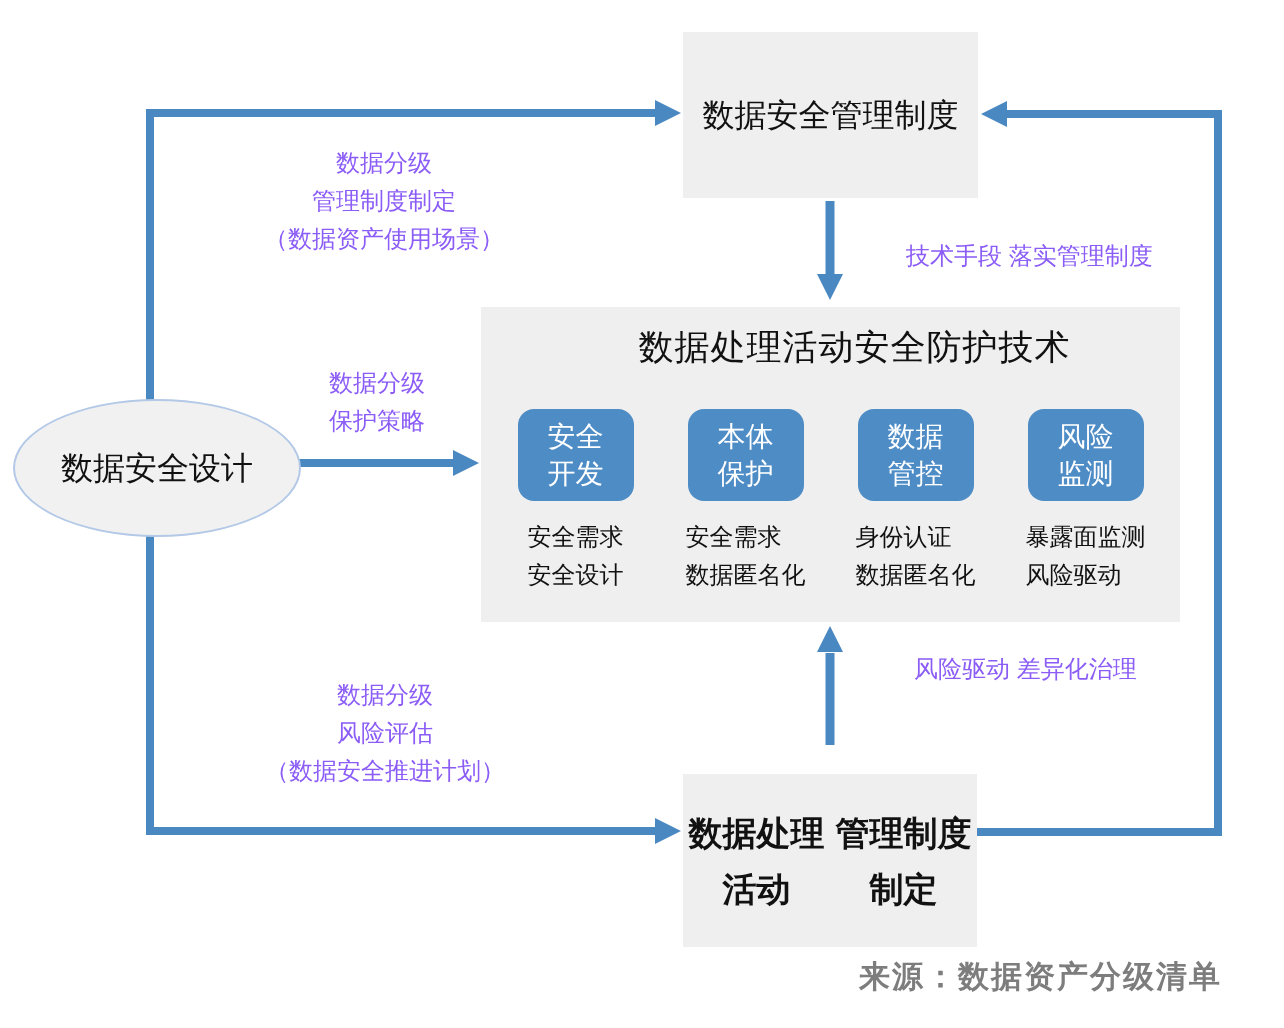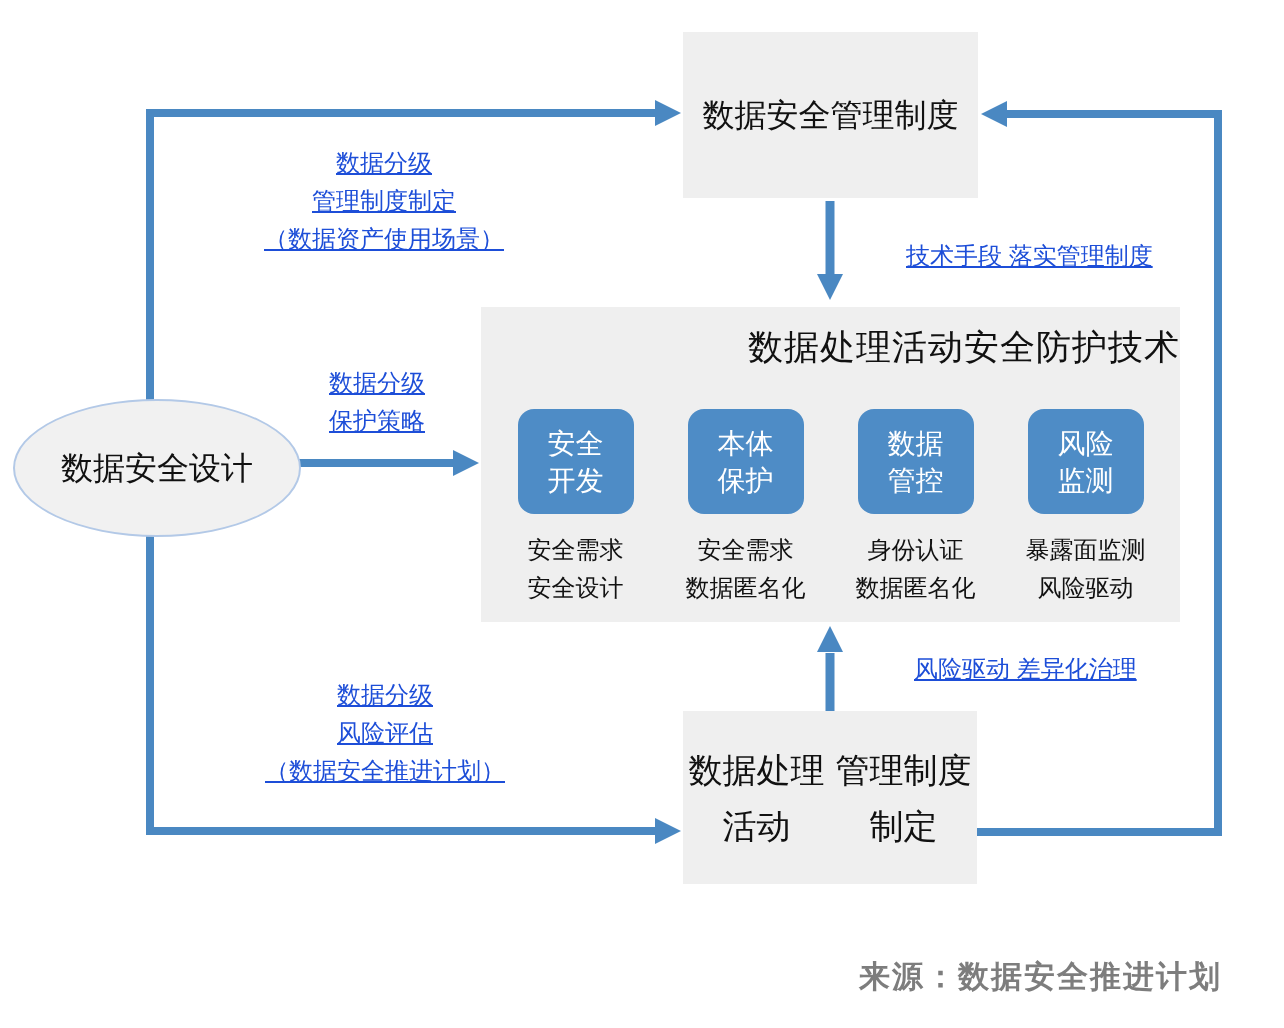--- a/index.html
+++ b/index.html
@@ -4,30 +4,30 @@
 <style>
   html,body{margin:0;padding:0;background:#ffffff;font-family:"Liberation Sans",sans-serif;}
   .canvas{position:relative;width:1284px;height:1028px;background:#fff;overflow:hidden;color:#111;}
   svg.arrows{position:absolute;left:0;top:0;z-index:1;}
   .node{position:absolute;z-index:2;display:flex;flex-direction:row;align-items:center;justify-content:center;text-align:center;}
   .graybox{background:var(--box-gray,#efefef);}
   .ellipse{left:13px;top:399px;width:284px;height:134px;border-radius:50%;
            background:var(--ellipse-fill,#f1f1f1);border:2px solid var(--ellipse-border,#b3c9e7);
            font-size:32px;line-height:46px;font-weight:500;}
   .topbox{left:683px;top:32px;width:295px;height:166px;font-size:32px;line-height:52px;font-weight:500;}
-  .bottombox{left:683px;top:711px;width:294px;height:173px;font-size:34px;line-height:56px;font-weight:400;}
+  .bottombox{left:683px;top:774px;width:294px;height:173px;font-size:34px;line-height:56px;font-weight:700;}
   .techbox{left:481px;top:307px;width:699px;height:315px;z-index:2;position:absolute;background:var(--box-gray,#efefef);}
-  .tech-title{margin-top:17px;text-align:right;font-size:35px;font-weight:500;letter-spacing:1px;padding-left:48px;}
+  .tech-title{margin-top:17px;text-align:center;font-size:35px;font-weight:500;letter-spacing:1px;padding-left:48px;}
   .tech-columns{display:flex;justify-content:center;gap:54px;margin-top:38px;}
   .tech-col{width:116px;display:flex;flex-direction:column;align-items:center;}
-  .chip{width:116px;height:105px;border-radius:16px;background:var(--accent-blue,#4e8cc6);color:#fff;
+  .chip{width:116px;height:92px;border-radius:16px;background:var(--accent-blue,#4e8cc6);color:#fff;
         display:flex;flex-direction:column;align-items:center;justify-content:center;
         font-size:28px;line-height:37px;}
-  .detail{margin-top:17px;font-size:24px;line-height:38px;text-align:center;white-space:nowrap;}
-  .edge-label{position:absolute;z-index:3;font-size:24px;line-height:38px;text-align:center;color:#1d4ed8;text-decoration:underline;}
+  .detail{margin-top:17px;font-size:24px;line-height:38px;text-align:left;white-space:nowrap;}
+  .edge-label{position:absolute;z-index:3;font-size:24px;line-height:38px;text-align:center;color:#8b5cf6;}
   .edge-label.nowrap{white-space:nowrap;text-align:right;margin-left:46px;}
   .lbl-top{left:259px;top:144px;width:250px;}
   .lbl-mid{left:267px;top:364px;width:220px;}
   .lbl-bot{left:260px;top:676px;width:250px;}
   .lbl-impl{left:860px;top:237px;}
   .lbl-risk{left:868px;top:650px;}
   .source{position:absolute;z-index:3;left:700px;top:956px;width:522px;text-align:right;
           font-size:31px;font-weight:bold;color:var(--source-gray,#7d7d7d);letter-spacing:2px;}
 </style>
 </head>
@@ -129,15 +129,15 @@
     <div>保护策略</div>
   </div>
   <div class="edge-label lbl-bot">
     <div>数据分级</div>
     <div>风险评估</div>
     <div>（数据安全推进计划）</div>
   </div>
   <div class="edge-label nowrap lbl-impl">技术手段 落实管理制度</div>
   <div class="edge-label nowrap lbl-risk">风险驱动 差异化治理</div>
 
-  <div class="source">来源：数据安全推进计划</div>
+  <div class="source">来源：数据资产分级清单</div>
 
 </div>
 
 </body></html>

